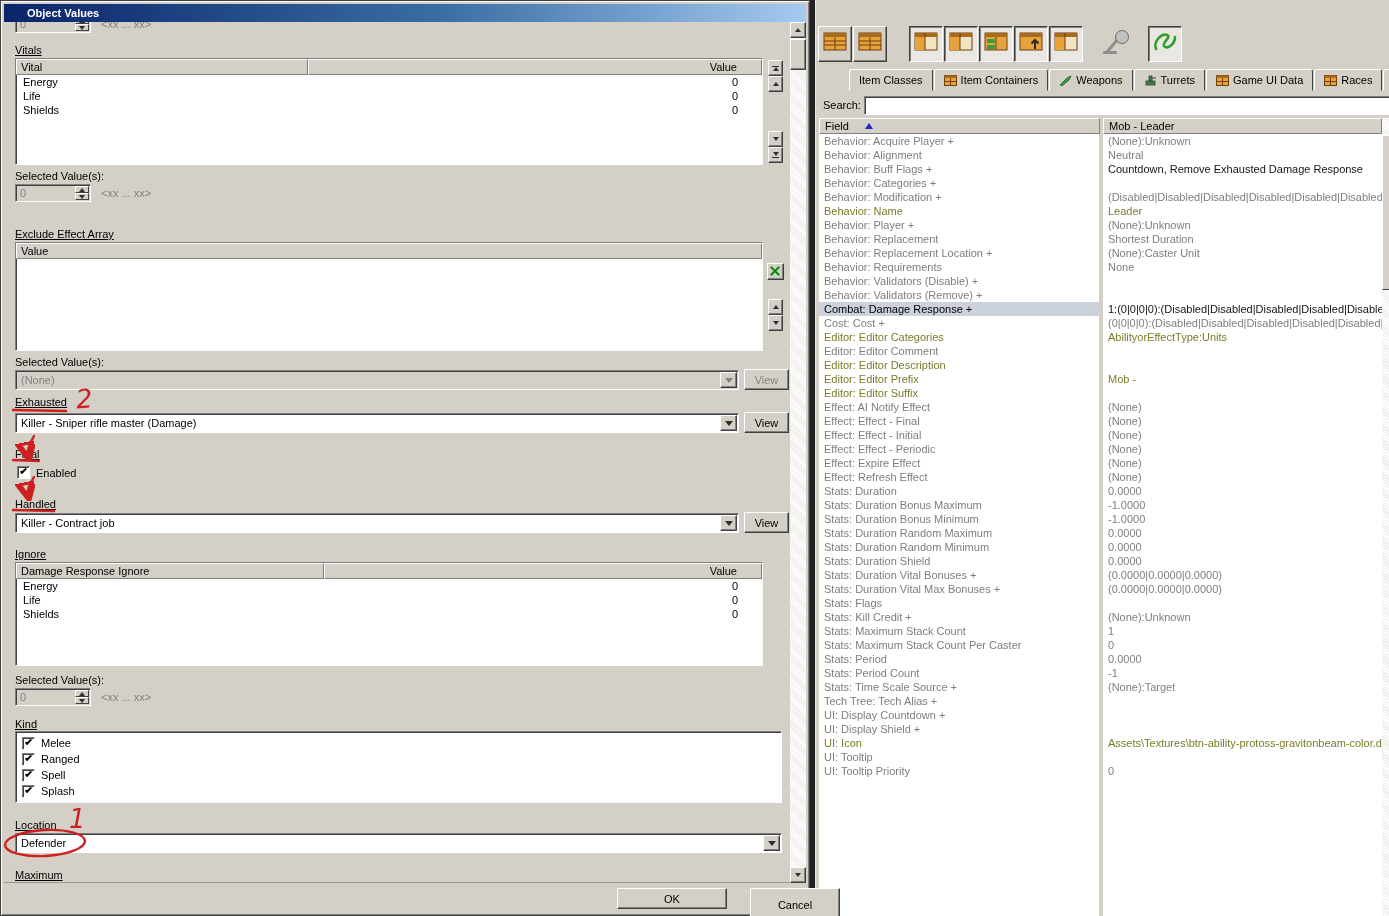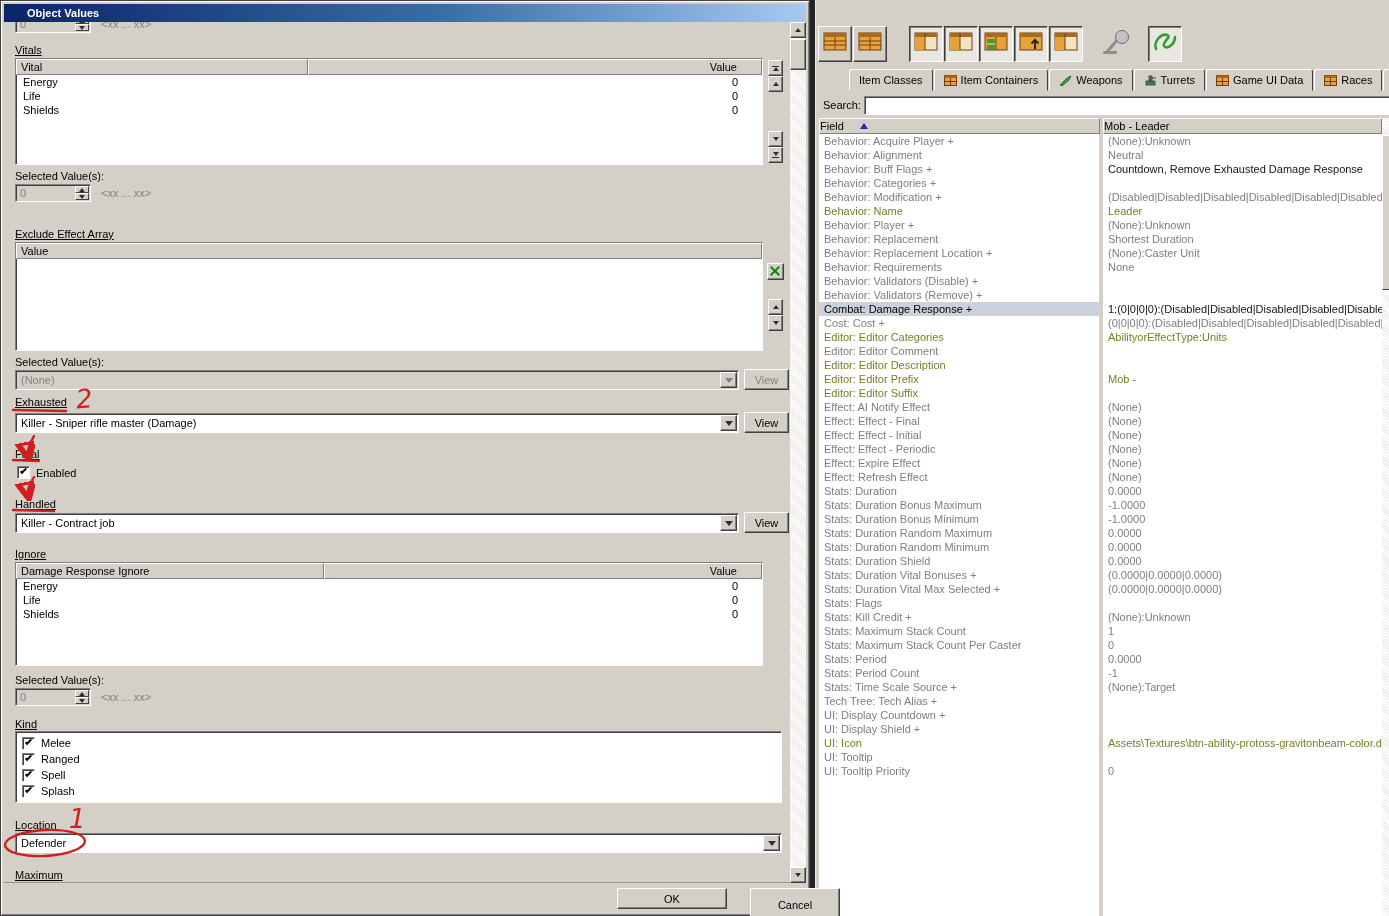--- a/index.html
+++ b/index.html
@@ -93,21 +93,21 @@
   .tab { display:flex; align-items:center; height:22px; padding:0 9px; background:#d4d0c8; border:1px solid; border-color:#fff #404040 #d4d0c8 #fff;
          border-radius:3px 3px 0 0; margin-right:1px; white-space:nowrap; flex:none; cursor:pointer; }
   .tabicon { display:inline-flex; margin-right:4px; }
   .tablabel { font-size:11px; }
 
   .searchlabel { position:absolute; left:7px; top:99px; font-size:11px; }
   .searchinput { position:absolute; left:48px; top:96px; width:526px; height:19px; background:#fff; border:1px solid; border-color:#808080 #fff #fff #808080;
                  box-shadow:inset 1px 1px 0 #404040; font-size:11px; padding:0 4px; font-family:inherit; }
 
   .hcellr { position:absolute; top:118px; height:16px; background:#d4d0c8; border:1px solid; border-color:#fff #808080 #808080 #fff;
-            font-size:11px; display:flex; align-items:center; }
+            font-size:11px; padding-left:5px; display:flex; align-items:center; }
   .sorttri { width:0; height:0; border-left:4px solid transparent; border-right:4px solid transparent; border-bottom:6px solid #2727c7; margin-left:16px; display:inline-block; }
 
   .fieldpane { position:absolute; left:3px; top:134px; width:280px; height:782px; background:#fff; overflow:hidden; }
   .valuepane { position:absolute; left:287px; top:134px; width:279px; height:782px; background:#fff; overflow:hidden; }
   .drow { height:14px; line-height:14px; font-size:11px; padding-left:5px; white-space:nowrap; overflow:hidden; cursor:default; }
   .drow.g { color:var(--graytext); } .drow.o { color:var(--olive); } .drow.b { color:#141414; }
   .drow.sel { background:var(--selbg); color:#000; }
 
   .vsb2 { position:absolute; left:566px; top:118px; width:8px; height:798px; background:#efede8;
           background-image:repeating-linear-gradient(45deg,#ffffff 0 1px,transparent 1px 2px); }
@@ -522,21 +522,21 @@
         <div class="drow g">Effect: Effect - Periodic</div>
         <div class="drow g">Effect: Expire Effect</div>
         <div class="drow g">Effect: Refresh Effect</div>
         <div class="drow g">Stats: Duration</div>
         <div class="drow g">Stats: Duration Bonus Maximum</div>
         <div class="drow g">Stats: Duration Bonus Minimum</div>
         <div class="drow g">Stats: Duration Random Maximum</div>
         <div class="drow g">Stats: Duration Random Minimum</div>
         <div class="drow g">Stats: Duration Shield</div>
         <div class="drow g">Stats: Duration Vital Bonuses +</div>
-        <div class="drow g">Stats: Duration Vital Max Selected +</div>
+        <div class="drow g">Stats: Duration Vital Max Bonuses +</div>
         <div class="drow g">Stats: Flags</div>
         <div class="drow g">Stats: Kill Credit +</div>
         <div class="drow g">Stats: Maximum Stack Count</div>
         <div class="drow g">Stats: Maximum Stack Count Per Caster</div>
         <div class="drow g">Stats: Period</div>
         <div class="drow g">Stats: Period Count</div>
         <div class="drow g">Stats: Time Scale Source +</div>
         <div class="drow g">Tech Tree: Tech Alias +</div>
         <div class="drow g">UI: Display Countdown +</div>
         <div class="drow g">UI: Display Shield +</div>

